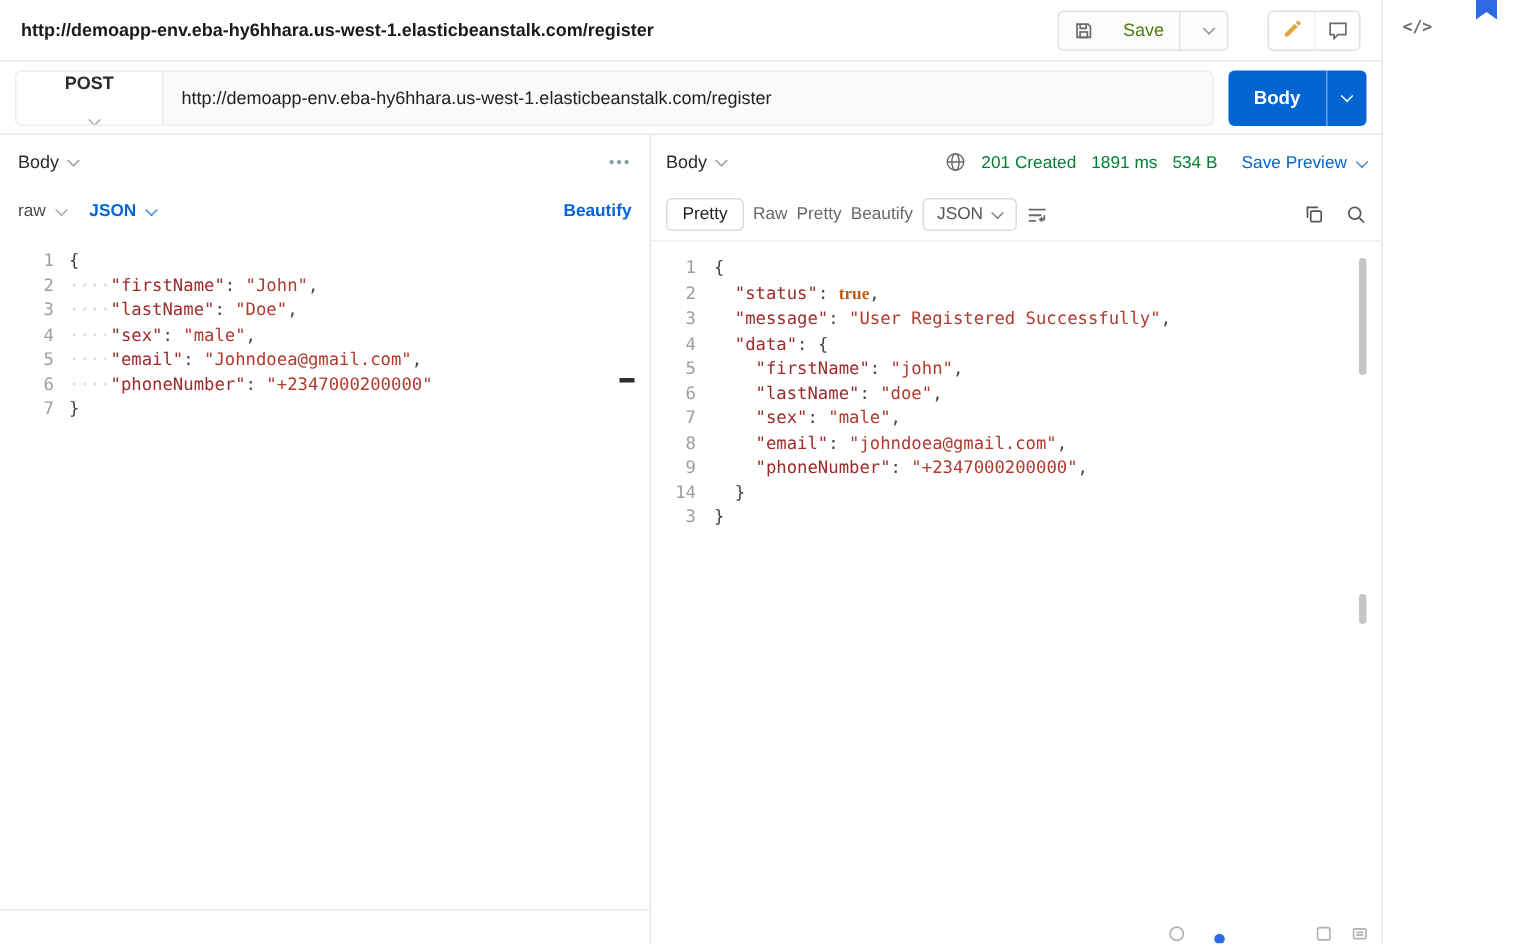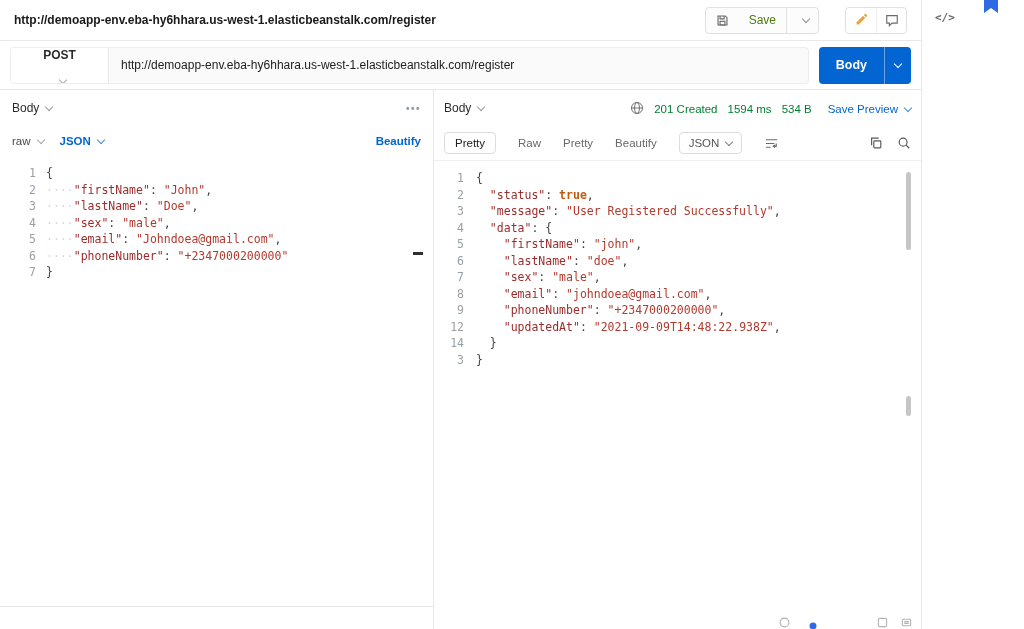--- a/index.html
+++ b/index.html
@@ -50,37 +50,37 @@
   .lp-sub{height:30px;display:flex;align-items:center;padding:0 12px;gap:16px;font-size:11.5px;}
   .raw-select{color:#4a4a4a;}
   .raw-select .chev{color:#8a8a8a;}
   .blue{color:#0265d2;}
   .beautify{margin-left:auto;color:#0265d2;font-weight:bold;font-size:11.5px;}
 
   .rp-header{height:36px;display:flex;align-items:center;padding:0 10px;}
   .rp-meta{margin-left:auto;display:flex;align-items:flex-end;gap:10px;}
   .green{color:#007f31;font-size:11.5px;font-weight:500;}
   .save-response{color:#0265d2;font-size:11.5px;margin-left:6px;}
-  .rp-tabs{height:35px;display:flex;align-items:center;padding:0 10px;gap:22px;border-bottom:1px solid #f0f0f0;font-size:11.5px;color:#696969;}
+  .rp-tabs{height:35px;display:flex;align-items:center;padding:0 10px;gap:6px;border-bottom:1px solid #f0f0f0;font-size:11.5px;color:#696969;}
   .rp-tab.active{border:1px solid #dcdcdc;border-radius:4px;padding:4px 10px;color:#212121;background:#fff;}
   .json-box{border:1px solid #dcdcdc;border-radius:4px;padding:4px 9px;color:#555;}
   .rp-tools{margin-left:auto;display:flex;align-items:center;gap:14px;}
 
   
   .editor{font-family:"DejaVu Sans Mono", monospace;font-size:11.5px;line-height:16.5px;padding-top:9px;}
   .ed-left{padding-left:10px;}
   .code-line{display:flex;}
   .ln{text-align:right;color:#98a0a6;flex:none;user-select:none;}
   .ed-left .ln{width:36px;padding-right:10px;}
   .ed-right .ln{width:42px;padding-right:12px;}
   .code{white-space:pre;}
   .tk-p{color:#444;}
   .tk-k{color:#9c2c2c;}
   .tk-s{color:#b23a2e;}
-  .tk-b{color:#c05c12;font-weight:bold;}
+  .tk-b{color:#c05c12;font-weight:bold;font-family:Liberation Serif, serif;}
   .tk-n{color:#13795b;}
   .tk-w{color:#d6d6d6;}
 
   .lp-bottom-line{position:absolute;left:0;right:0;top:516px;border-top:1px solid #e8e8e8;}
   .cursor-mark{position:absolute;left:413px;top:162px;width:10px;height:3px;background:#2f2f2f;}
 
   .sb-thumb{position:absolute;right:10px;width:5px;background:#c6c6c6;border-radius:3px;}
   .sb-1{top:82px;height:78px;}
   .sb-2{top:306px;height:20px;}
 
@@ -214,21 +214,21 @@
         </button>
         <div class="rp-meta">
           <span style="display:flex">
             <svg width="14" height="14" viewBox="0 0 16 16" fill="none" stroke="#6b6b6b" stroke-width="1.1">
                 <circle cx="8" cy="8" r="6.3"></circle>
                 <ellipse cx="8" cy="8" rx="2.8" ry="6.3"></ellipse>
                 <path d="M1.7 8h12.6"></path>
               </svg>
           </span>
           <span class="green">201 Created</span>
-          <span class="green">1594 ms</span>
+          <span class="green">1891 ms</span>
           <span class="green">534 B</span>
           <button class="save-response">
             <span>Save Preview</span>
             <i class="chev"></i>
           </button>
         </div>
       </div>
       <div class="rp-tabs">
         <button class="rp-tab active">Pretty</button>
         <button class="rp-tab">Raw</button>
@@ -295,24 +295,20 @@
             <span class="ln">7</span>
             <span class="code"><span class="tk-i">    </span><span class="tk-k">"sex"</span><span class="tk-p">: </span><span class="tk-s">"male"</span><span class="tk-p">,</span></span>
           </div>
           <div class="code-line">
             <span class="ln">8</span>
             <span class="code"><span class="tk-i">    </span><span class="tk-k">"email"</span><span class="tk-p">: </span><span class="tk-s">"johndoea@gmail.com"</span><span class="tk-p">,</span></span>
           </div>
           <div class="code-line">
             <span class="ln">9</span>
             <span class="code"><span class="tk-i">    </span><span class="tk-k">"phoneNumber"</span><span class="tk-p">: </span><span class="tk-s">"+2347000200000"</span><span class="tk-p">,</span></span>
-          </div>
-          <div class="code-line">
-            <span class="ln">12</span>
-            <span class="code"><span class="tk-i">    </span><span class="tk-k">"updatedAt"</span><span class="tk-p">: </span><span class="tk-s">"2021-09-09T14:48:22.938Z"</span><span class="tk-p">,</span></span>
           </div>
           <div class="code-line">
             <span class="ln">14</span>
             <span class="code"><span class="tk-i">  </span><span class="tk-p">}</span></span>
           </div>
           <div class="code-line">
             <span class="ln">3</span>
             <span class="code"><span class="tk-p">}</span></span>
           </div>
         </div>

